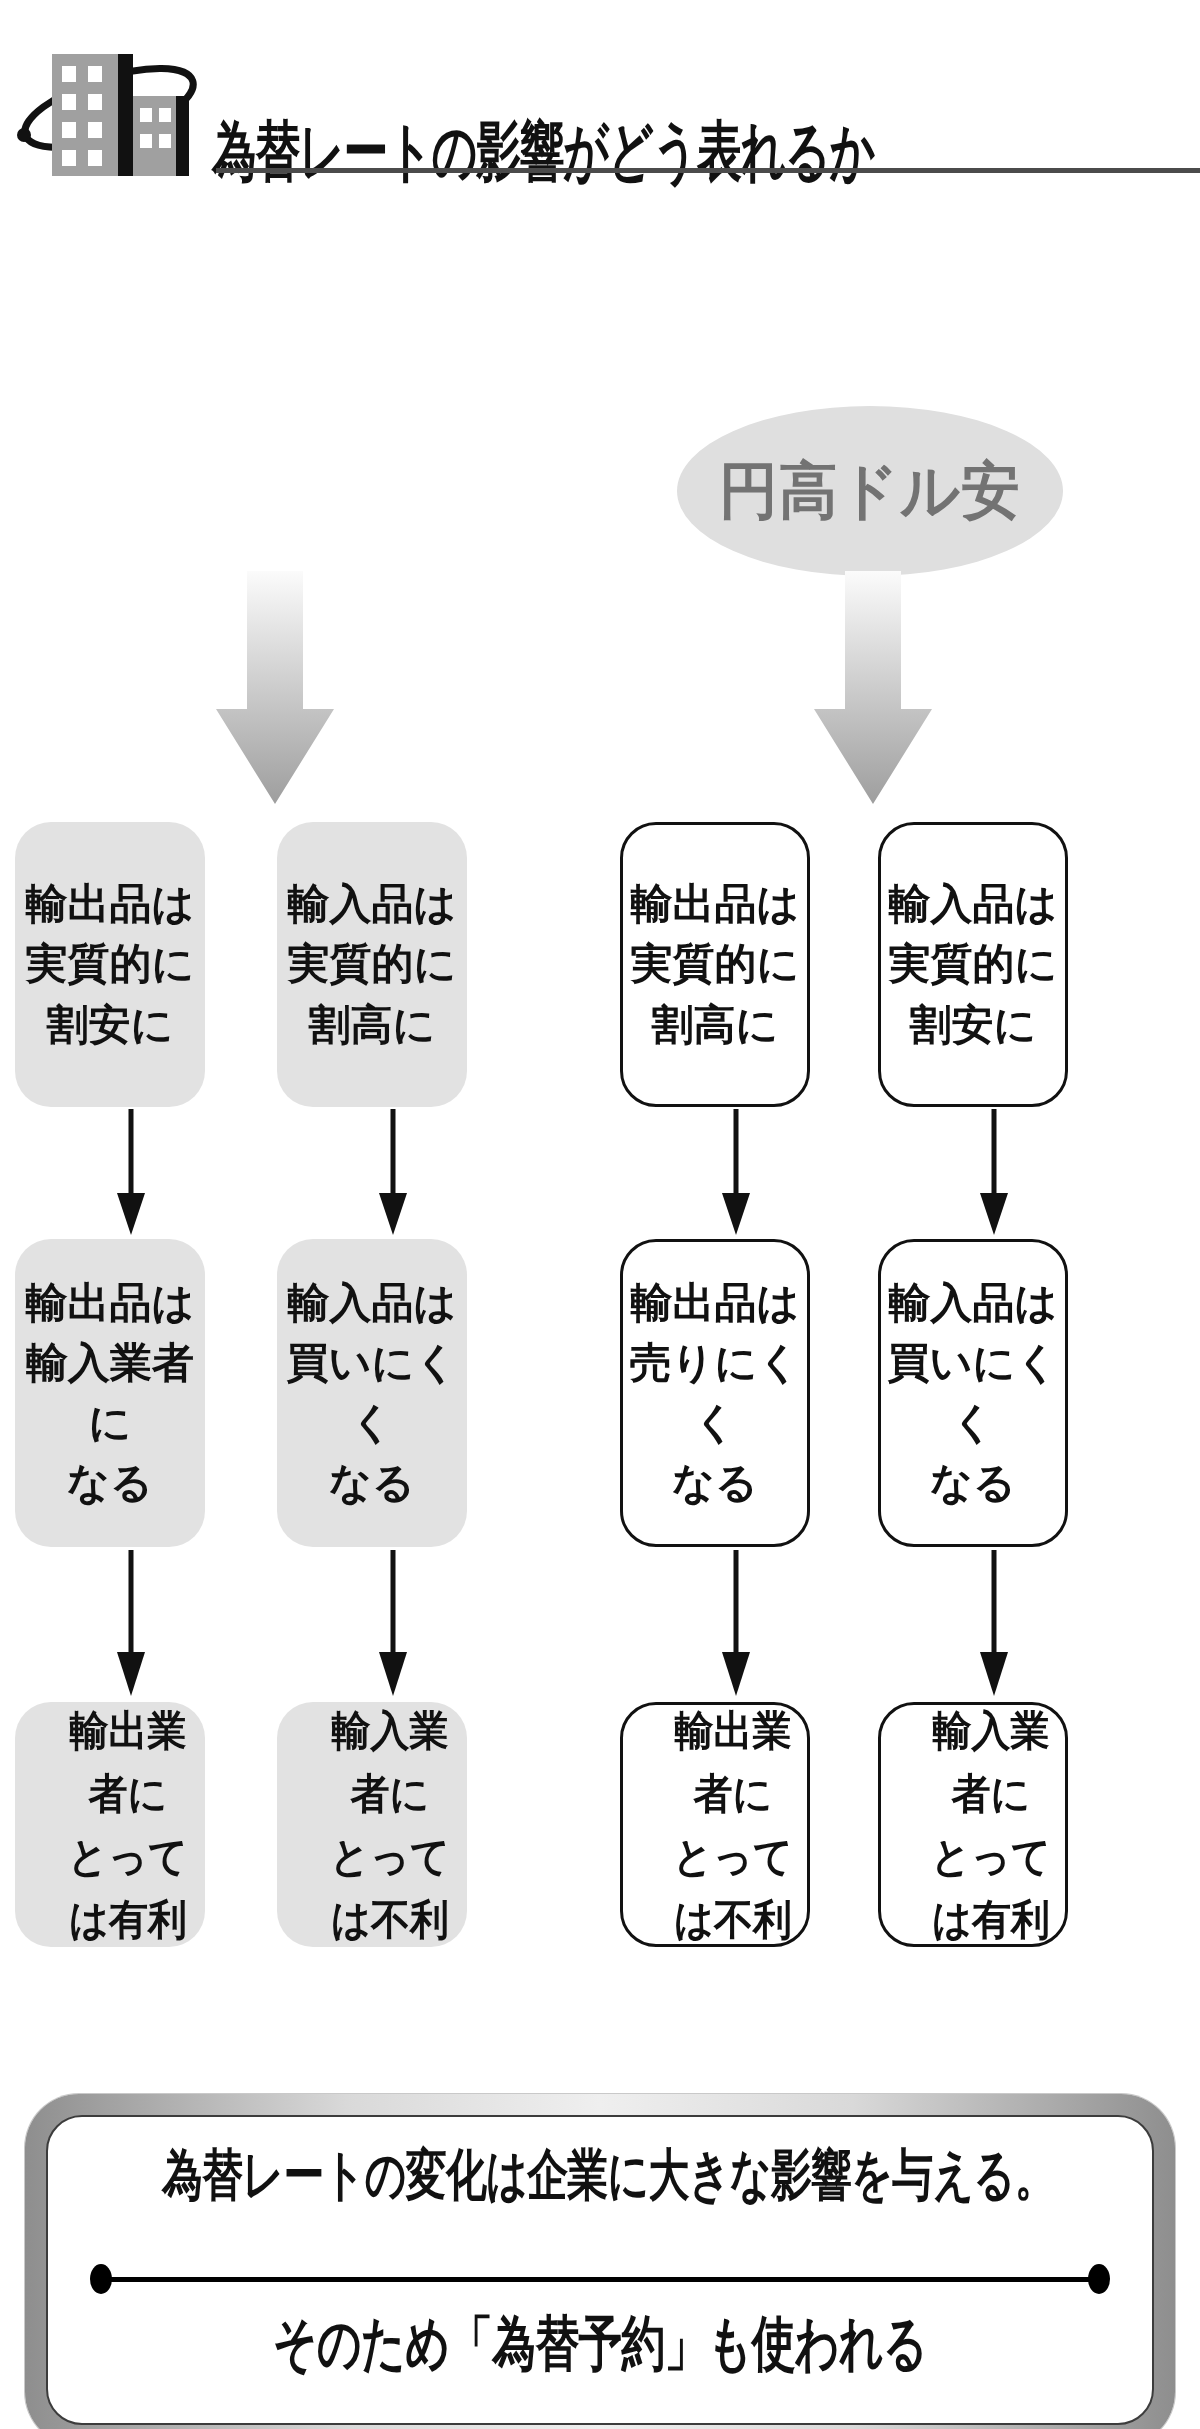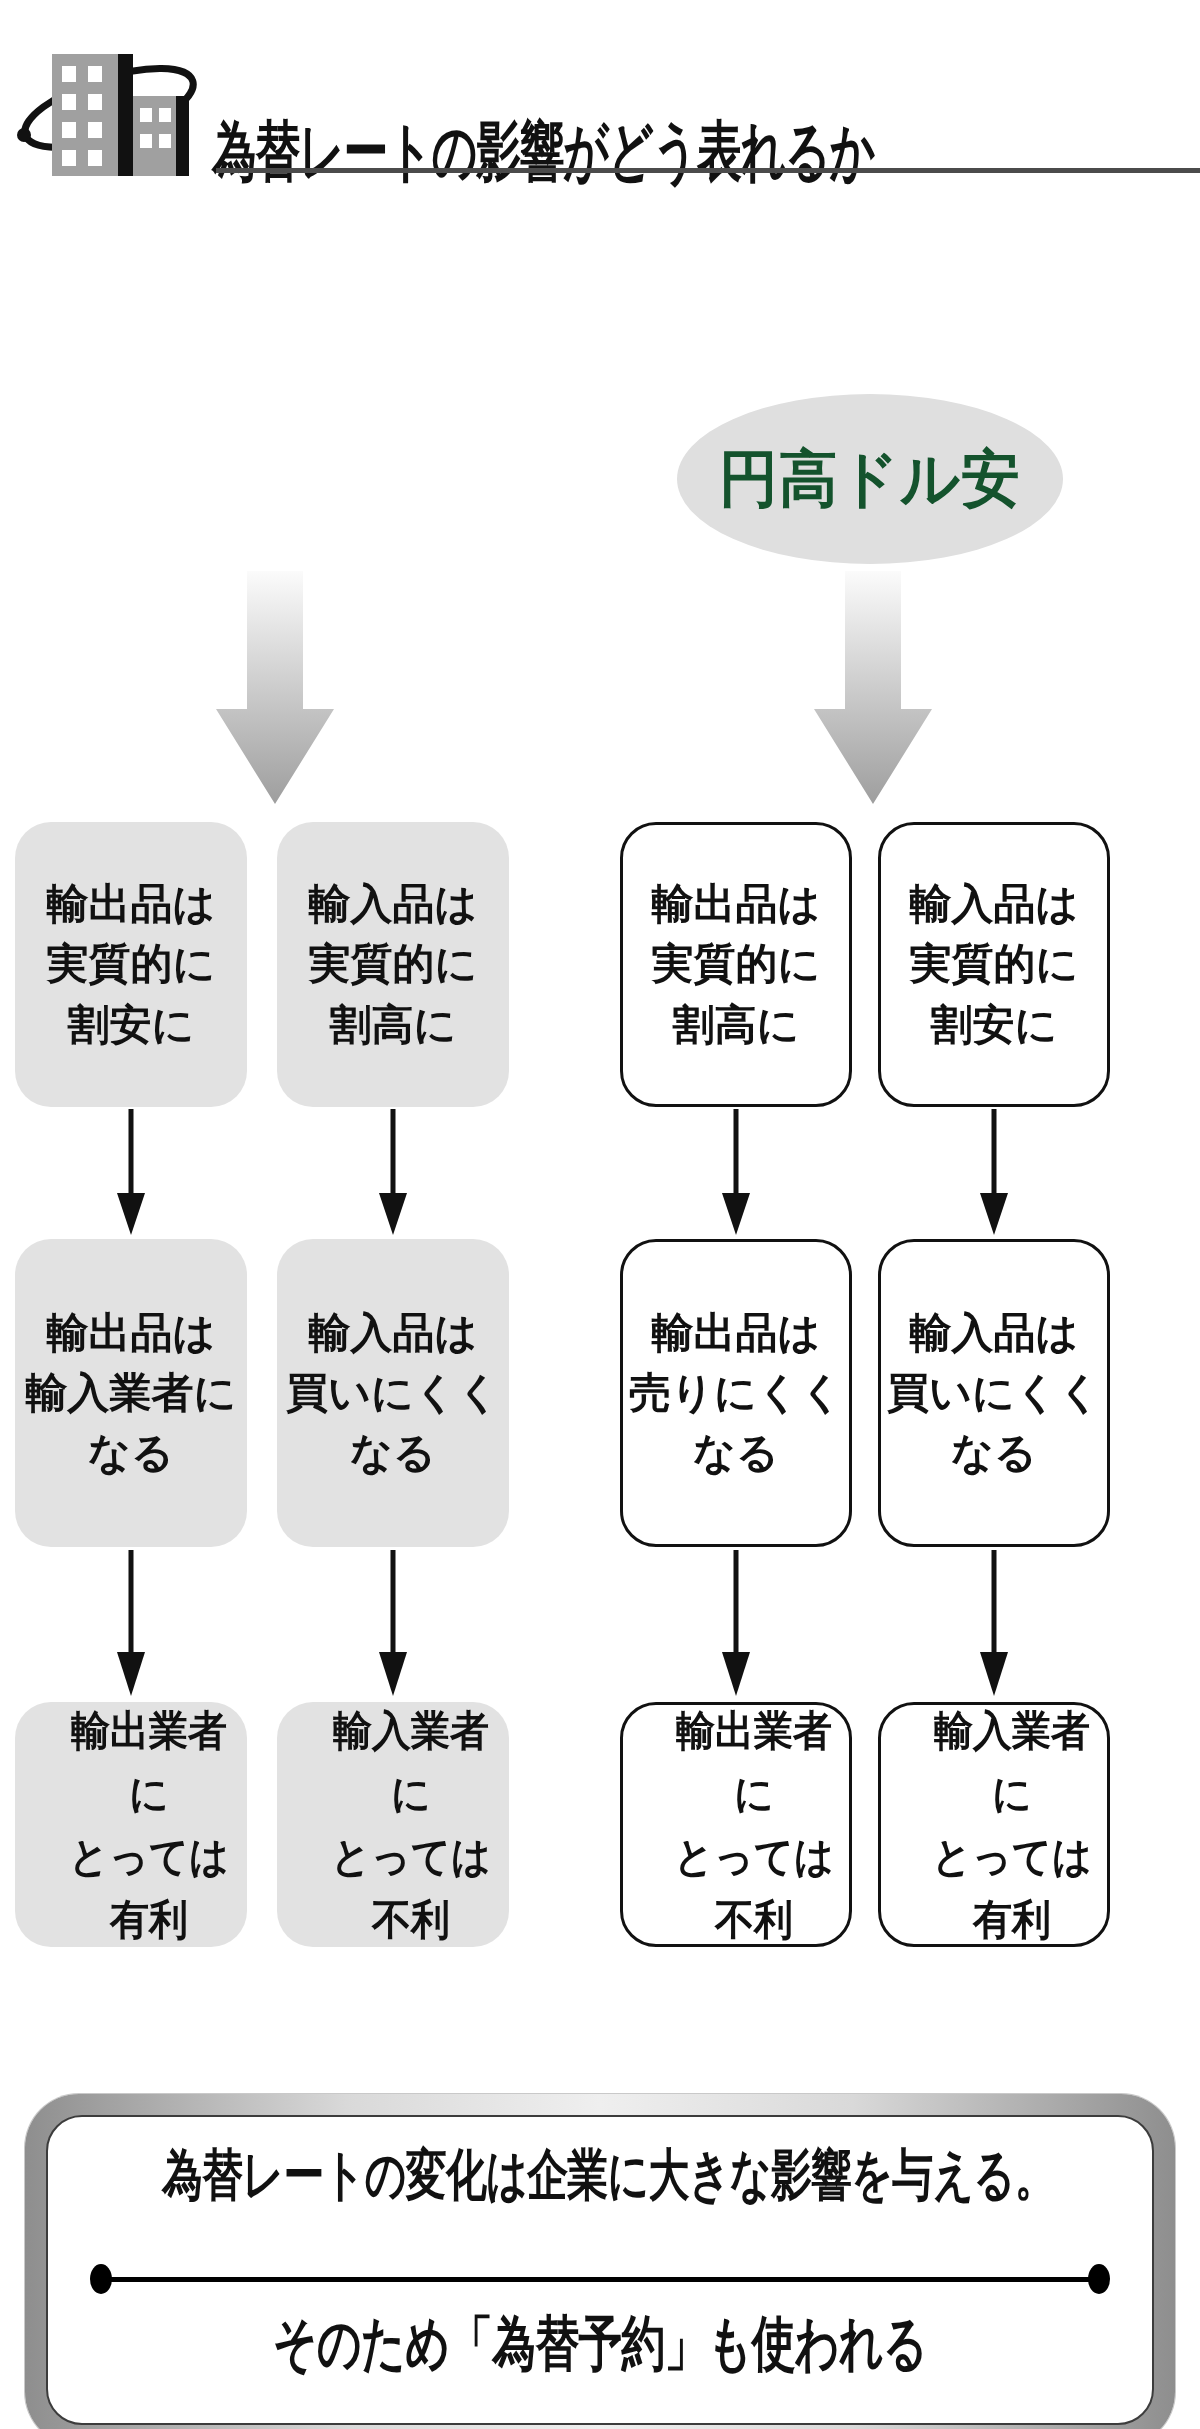--- a/index.html
+++ b/index.html
@@ -12,29 +12,29 @@
       font-size:66px;font-weight:900;letter-spacing:-2px;white-space:nowrap;
       transform:scaleX(.68);transform-origin:left center;}
   .title-rule{position:absolute;left:216px;top:136px;width:984px;height:5px;background:#4b4b4b;}
 
   
   .oval{position:absolute;width:386px;height:170px;border-radius:50%;
         display:flex;align-items:center;justify-content:center;}
   .oval span{font-size:62px;font-weight:900;letter-spacing:1px;white-space:nowrap;
         transform:scaleX(.95);}
   .oval.dark{left:87px;top:365px;background:#6b6b6b;color:#fff;}
-  .oval.light{left:677px;top:362px;background:#dfdfdf;color:#14532d;}
+  .oval.light{left:677px;top:374px;background:#dfdfdf;color:#737373;}
 
   
   .bigarrow{position:absolute;width:120px;height:234px;top:539px;}
   .bigarrow.left{left:215px;}
   .bigarrow.right{left:813px;}
 
   
-  .fbox{position:absolute;width:232px;border-radius:36px;box-sizing:border-box;
+  .fbox{position:absolute;width:190px;border-radius:36px;box-sizing:border-box;
         display:flex;align-items:center;justify-content:center;text-align:center;}
   .fbox.filled{background:#e2e2e2;}
   .fbox.outline{background:#fff;border:3px solid #111;}
   .c1{left:15px;}.c2{left:277px;}.c3{left:620px;}.c4{left:878px;}
   .r1{top:790px;height:285px;}
   .r2{top:1207px;height:308px;}
   .r3{top:1670px;height:245px;padding-left:36px;}
   .box-text{font-size:42px;font-weight:800;line-height:1.43;letter-spacing:0;}
   .box-text span{display:block;}
   .box-text.tight{transform:scaleX(.93);}

